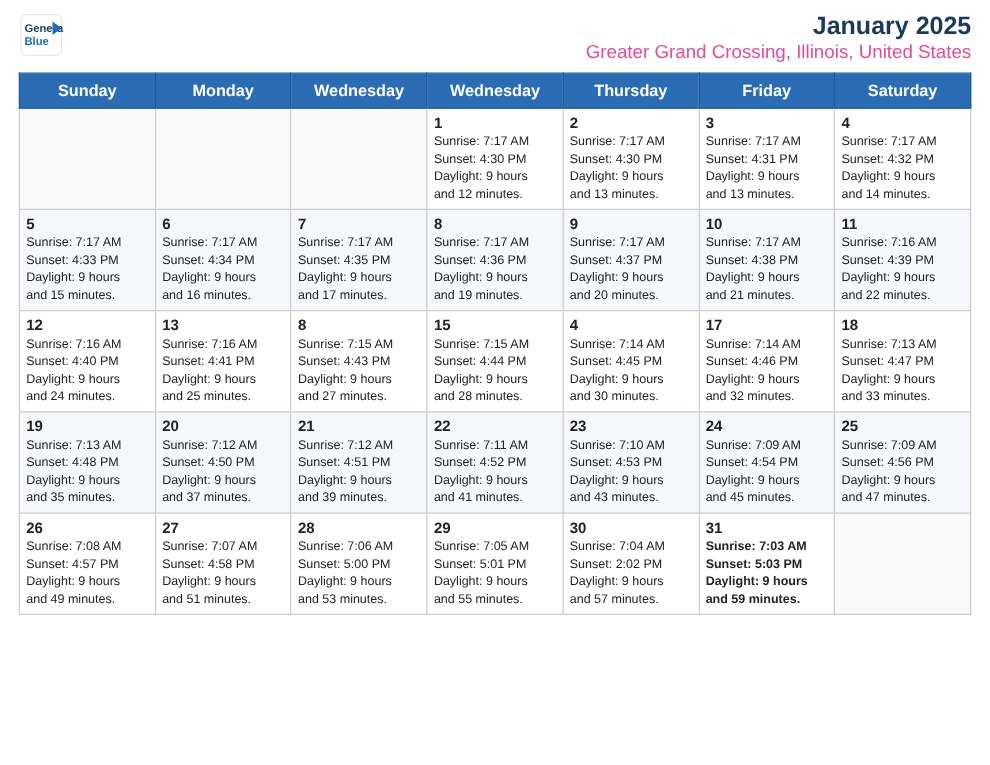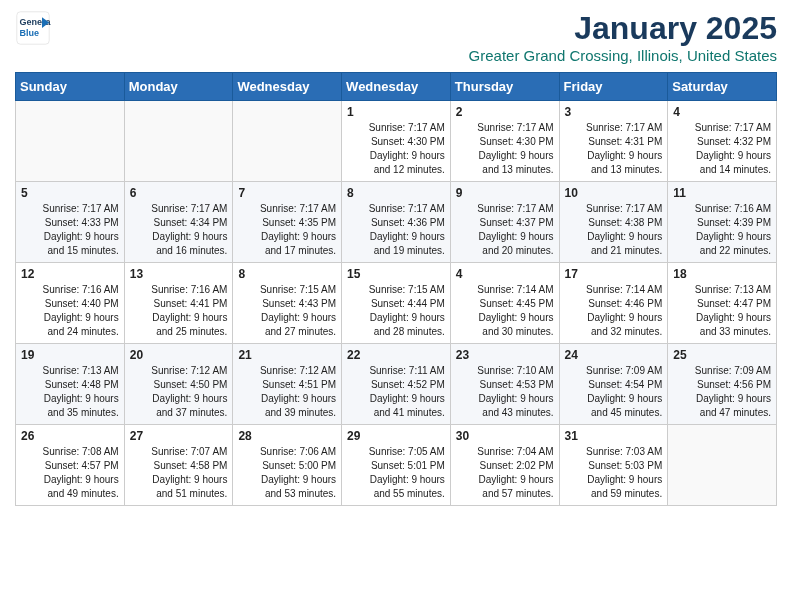--- a/index.html
+++ b/index.html
@@ -22,40 +22,40 @@
       gap: 4px;
     }
     .logo-icon {
       width: 36px;
       height: 36px;
     }
     .title-block {
       text-align: right;
     }
     .month-title {
-      font-size: 32px;
+      font-size: 20px;
       font-weight: bold;
       color: #1a3a5c;
     }
     .location-title {
       font-size: 15px;
-      color: #0f766e;
+      color: #ec4899;
     }
     .calendar {
       width: 100%;
       border-collapse: collapse;
       border: 1px solid #ccc;
     }
     .calendar th {
       background: #2a6db5;
       color: #fff;
       font-size: 13px;
       font-weight: bold;
       padding: 6px 4px;
-      text-align: left;
+      text-align: center;
       border: 1px solid #1a5a9a;
     }
     .calendar td {
       vertical-align: top;
       border: 1px solid #ccc;
       padding: 4px 5px;
       width: calc(100% / 7);
       min-height: 80px;
       font-size: 10.5px;
       color: #222;
@@ -67,21 +67,20 @@
     .day-num {
       font-weight: bold;
       font-size: 12px;
       margin-bottom: 2px;
       display: block;
     }
     .day-info {
       font-size: 10px;
       color: #222;
       line-height: 1.4;
-      text-align: right;
     }
     .empty { background: #f9f9f9 !important; }
   </style>
 </head>
 <body>
 
 <div class="header">
   <div class="logo">
     <svg class="logo-icon" viewBox="0 0 40 40">
       <rect x="2" y="2" width="36" height="36" rx="4" fill="white" stroke="#ccc" stroke-width="0.5"></rect>
@@ -326,21 +325,21 @@
         </td>
         <td>
           <span class="day-num">30</span>
           <div class="day-info" style="white-space: pre-line;">Sunrise: 7:04 AM
 Sunset: 2:02 PM
 Daylight: 9 hours
 and 57 minutes.</div>
         </td>
         <td>
           <span class="day-num">31</span>
-          <div class="day-info" style="white-space: pre-line;">Sunrise: 7:03 AM
+          <div class="day-info" style="white-space: pre-line; font-weight: bold;">Sunrise: 7:03 AM
 Sunset: 5:03 PM
 Daylight: 9 hours
 and 59 minutes.</div>
         </td>
         <td class="empty"></td>
       </tr>
     </tbody>
 </table>
 
 </body></html>

